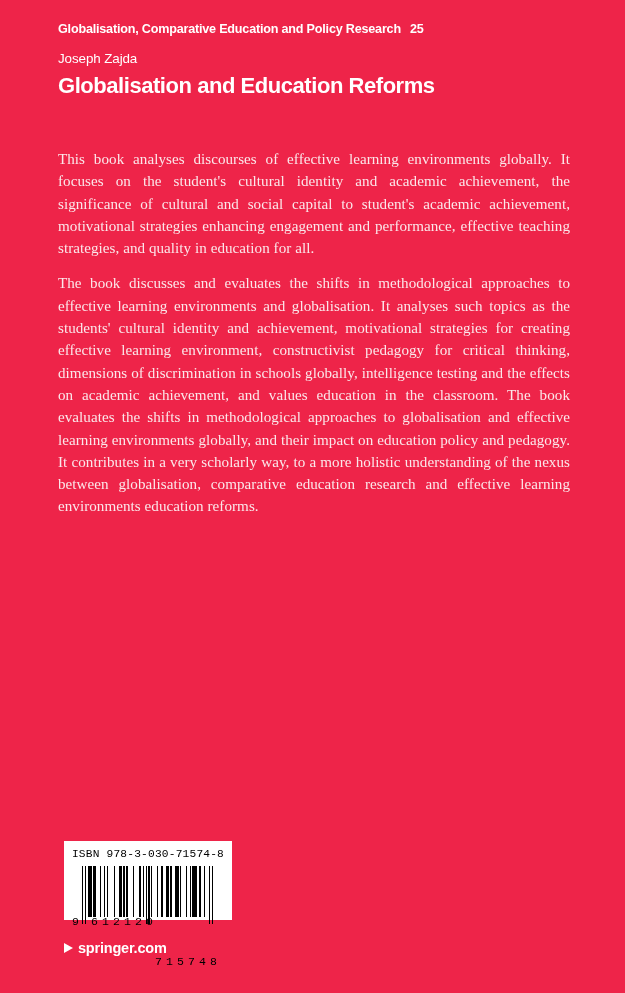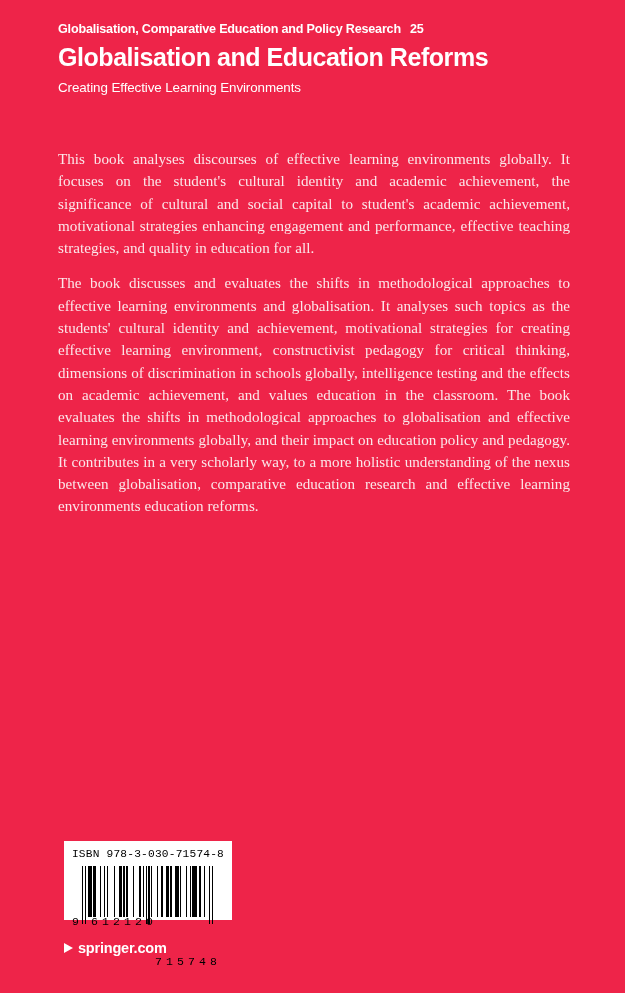--- a/index.html
+++ b/index.html
@@ -49,21 +49,21 @@
     font-family: "Liberation Sans", sans-serif;
     font-size: 13.4px;
     font-weight: normal;
     color: #ffffff;
     letter-spacing: -0.1px;
   }
 
   .book-title {
     margin-top: 8px;
     font-family: "Liberation Sans", sans-serif;
-    font-size: 25px;
+    font-size: 22px;
     font-weight: bold;
     color: #ffffff;
     letter-spacing: -0.45px;
     line-height: 1.1;
   }
 
   .book-subtitle {
     margin-top: 8px;
     font-family: "Liberation Sans", sans-serif;
     font-size: 13.4px;
@@ -190,22 +190,22 @@
 </style>
 </head>
 <body>
 
 <div class="cover">
 
   <div class="header">
     <div class="series-line">
       <span>Globalisation, Comparative Education and Policy Research</span><span class="series-number">25</span>
     </div>
+    <div class="author">Joseph Zajda</div>
     <div class="book-title">Globalisation and Education Reforms</div>
-    <div class="book-subtitle">Creating Effective Learning Environments</div>
   </div>
 
   <div class="blurb">
     <p>This book analyses discourses of effective learning environments globally. It focuses on the student's cultural identity and academic achievement, the significance of cultural and social capital to student's academic achievement, motivational strategies enhancing engagement and performance, effective teaching strategies, and quality in education for all.</p>
     <p>The book discusses and evaluates the shifts in methodological approaches to effective learning environments and globalisation. It analyses such topics as the students' cultural identity and achievement, motivational strategies for creating effective learning environment, constructivist pedagogy for critical thinking, dimensions of discrimination in schools globally, intelligence testing and the effects on academic achievement, and values education in the classroom. The book evaluates the shifts in methodological approaches to globalisation and effective learning environments globally, and their impact on education policy and pedagogy. It contributes in a very scholarly way, to a more holistic understanding of the nexus between globalisation, comparative education research and effective learning environments education reforms.</p>
   </div>
 
   <div class="barcode-box">
     <div class="isbn-text">ISBN 978-3-030-71574-8</div>
     <div class="bars" id="bars">

